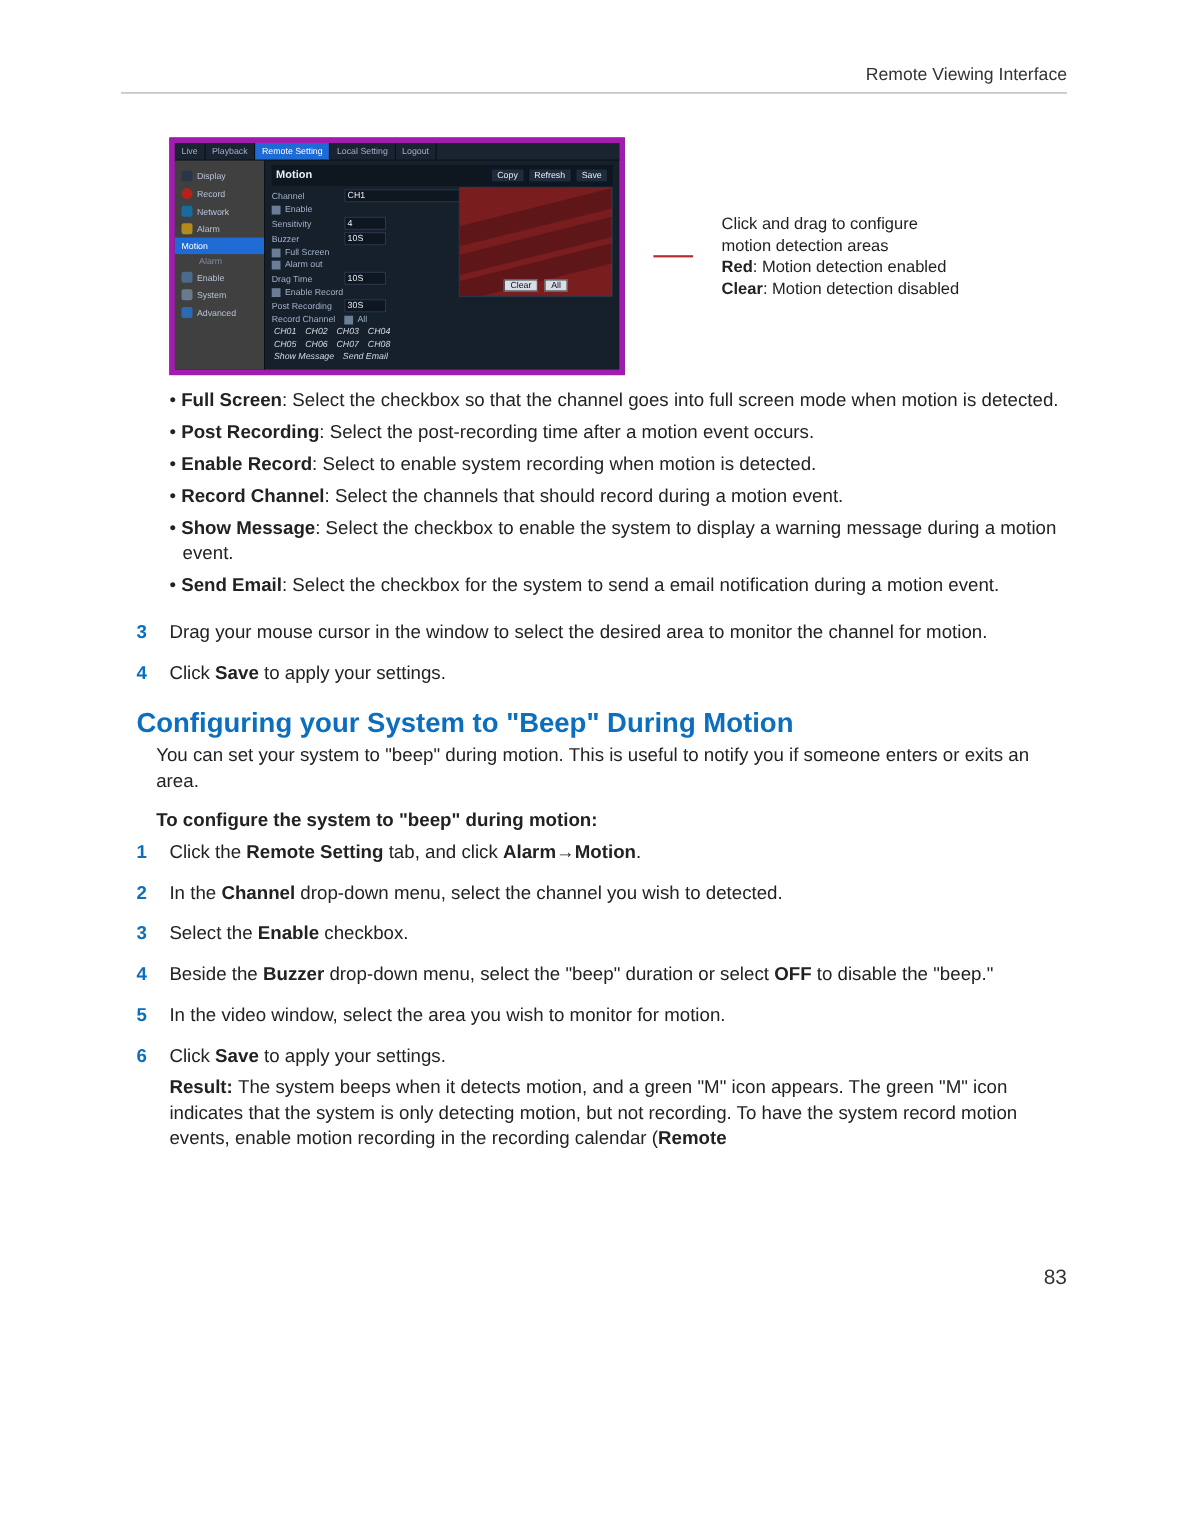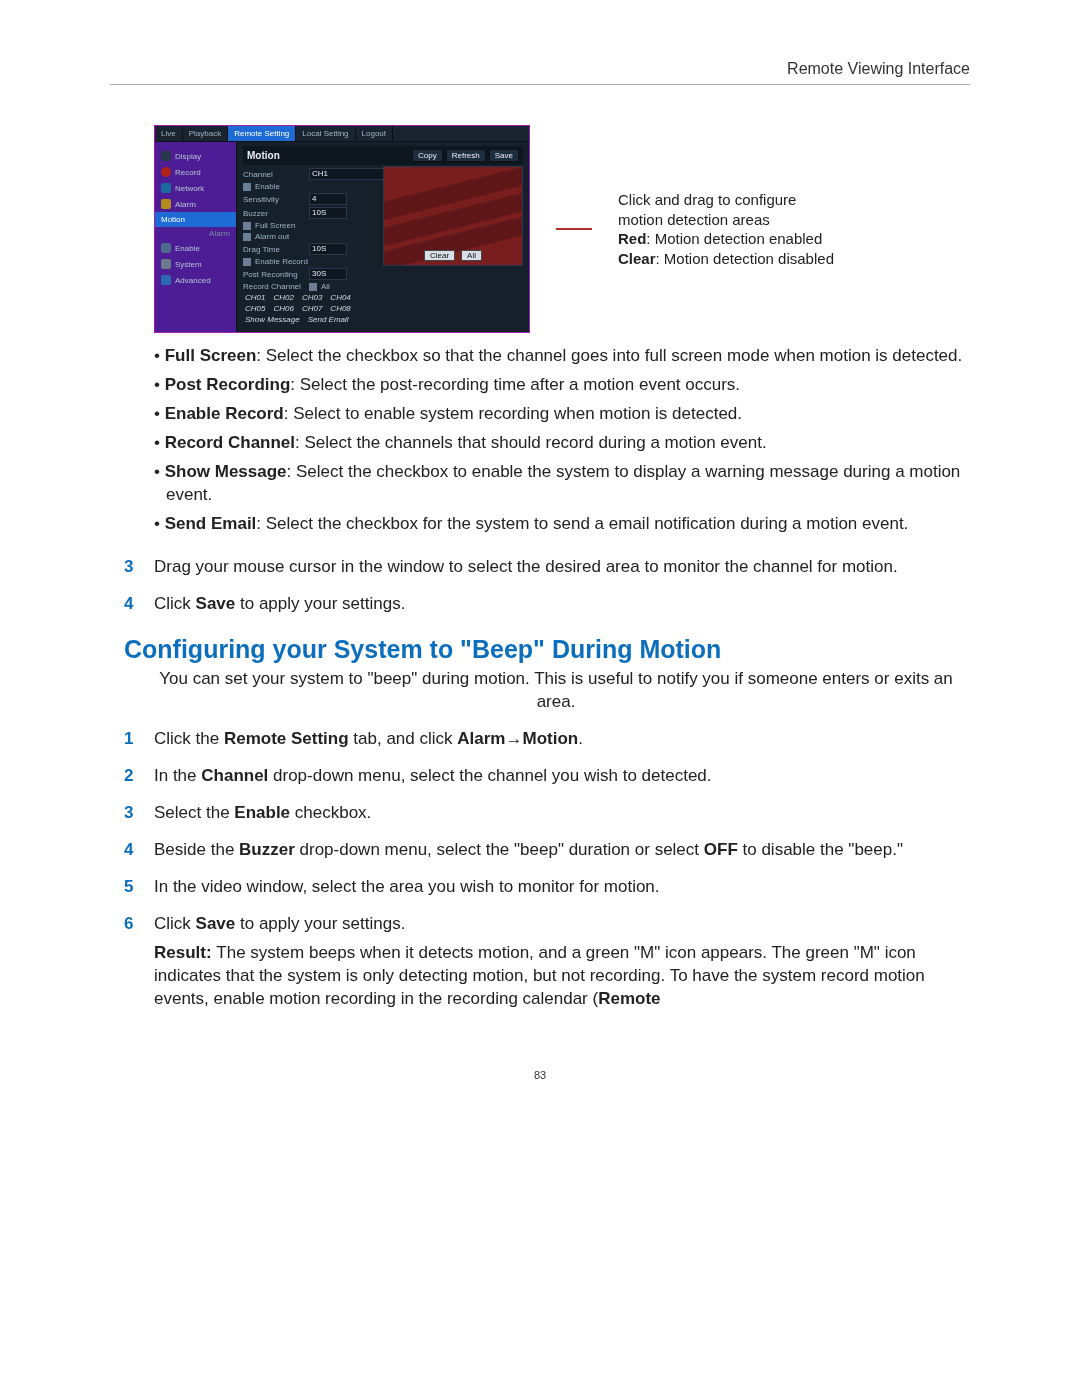--- a/index.html
+++ b/index.html
@@ -50,62 +50,60 @@
   h2.section {
     color: #0b6fbe;
     font-size: 25px;
     font-weight: 700;
     margin: 20px 0 4px 14px;
   }
   .bodytext {
     font-size: 17px;
     line-height: 1.35;
     margin: 0 0 14px 32px;
-    text-align: center;
   }
   .subhead {
     font-size: 17px;
     font-weight: 700;
     margin: 8px 0 8px 32px;
   }
   .pagenum {
-    text-align: center;
-    font-size: 11px;
+    text-align: right;
+    font-size: 19px;
     color: #333;
-    margin-top: 58px;
+    margin-top: 104px;
   }
   
   .figure {
     margin: 8px 0 12px 44px;
     display: flex;
     align-items: center;
     gap: 26px;
   }
   .ui {
-    width: 376px;
+    width: 414px;
     background: #16202b;
     color: #d0d8e2;
     font-size: 8px;
-    border: 1px solid #a21caf;
+    border: 5px solid #a21caf;
     position: relative;
   }
   .ui-tabs { display: flex; background: #1a2430; border-bottom: 1px solid #0a1119; }
   .ui-tabs .tab {
     padding: 3px 6px;
     border-right: 1px solid #0a1119;
     color: #9fb1c7;
   }
   .ui-tabs .tab.active { background: #1e6bd6; color: #fff; }
   .ui-body { display: flex; min-height: 190px; }
   .ui-sidebar {
     width: 82px;
-    background: #4c1d95;
+    background: #404040;
     border-right: 1px solid #0a1119;
     padding: 6px 0;
-    text-align: right;
   }
   .ui-sidebar .sitem {
     display: flex; align-items: center; gap: 4px;
     padding: 3px 6px;
     color: #b6c3d6;
   }
   .ui-sidebar .sitem .dot {
     width: 10px; height: 10px; border-radius: 2px; background: #2a374a;
     display: inline-block;
   }
@@ -348,20 +346,21 @@
 
   <div style="height:14px"></div>
 
   <ol class="numlist">
     <li class="numitem"><span class="num">3</span><span>Drag your mouse cursor in the window to select the desired area to monitor the channel for motion.</span></li>
     <li class="numitem"><span class="num">4</span><span>Click </span><span class="bold">Save</span><span> to apply your settings.</span></li>
   </ol>
 
   <h2 class="section">Configuring your System to "Beep" During Motion</h2>
   <p class="bodytext">You can set your system to "beep" during motion. This is useful to notify you if someone enters or exits an area.</p>
+  <p class="subhead">To configure the system to "beep" during motion:</p>
 
   <ol class="numlist">
     <li class="numitem"><span class="num">1</span><span>Click the </span><span class="bold">Remote Setting</span><span> tab, and click </span><span class="bold">Alarm→Motion</span><span>.</span></li>
     <li class="numitem"><span class="num">2</span><span>In the </span><span class="bold">Channel</span><span> drop-down menu, select the channel you wish to detected.</span></li>
     <li class="numitem"><span class="num">3</span><span>Select the </span><span class="bold">Enable</span><span> checkbox.</span></li>
     <li class="numitem"><span class="num">4</span><span>Beside the </span><span class="bold">Buzzer</span><span> drop-down menu, select the "beep" duration or select </span><span class="bold">OFF</span><span> to disable the "beep."</span></li>
     <li class="numitem"><span class="num">5</span><span>In the video window, select the area you wish to monitor for motion.</span></li>
     <li class="numitem"><span class="num">6</span><span>Click </span><span class="bold">Save</span><span> to apply your settings.</span>
       <div style="margin-top:6px"><span class="bold">Result: </span><span>The system beeps when it detects motion, and a green "M" icon appears. The green "M" icon indicates that the system is only detecting motion, but not recording. To have the system record motion events, enable motion recording in the recording calendar (</span><span class="bold">Remote</span></div>
     </li>

